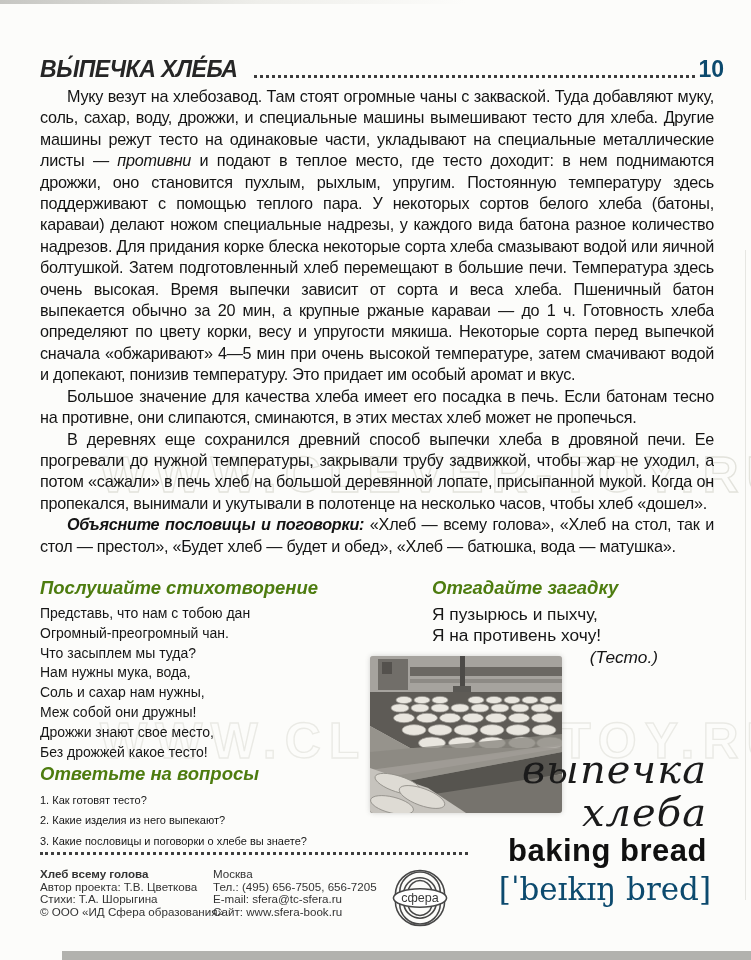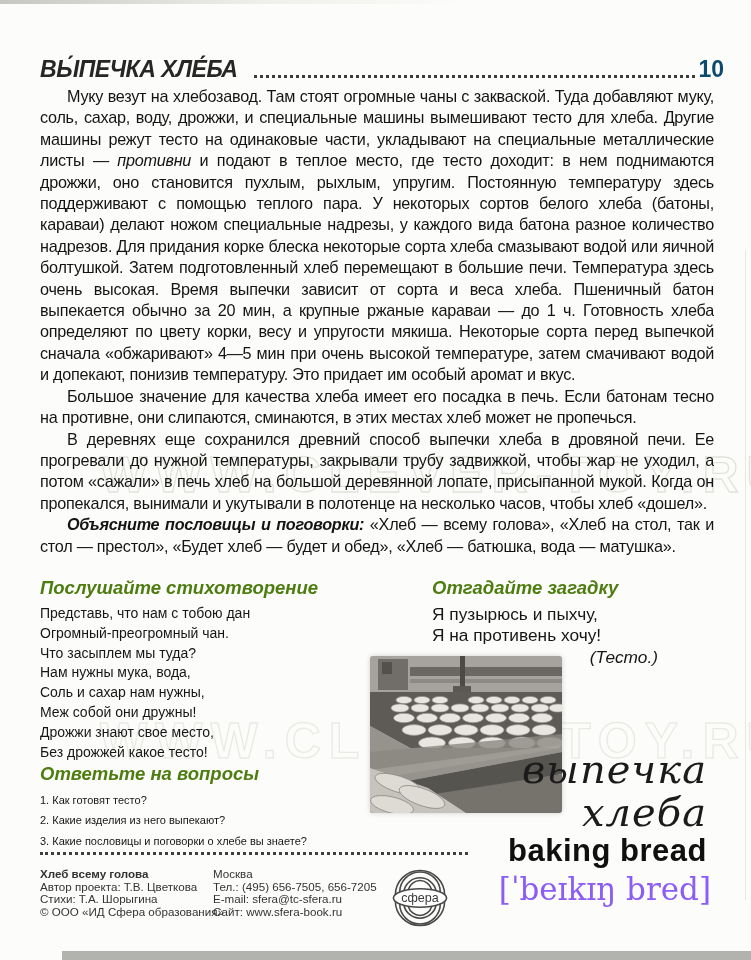--- a/index.html
+++ b/index.html
@@ -64,21 +64,21 @@
   .logo-wrap { width:58px; height:58px; margin-top:1px; }
 
   
   .ru-cursive { position:absolute; right:44px; font-family:"DejaVu Serif", serif;
     font-style:italic; font-size:40px; color:#1b1b1b; letter-spacing:1px; line-height:1; }
   .ru-cursive.l1 { top:749px; }
   .ru-cursive.l2 { top:792px; }
   .english { position:absolute; right:44px; top:835px; font-weight:700; font-size:31px;
     letter-spacing:.5px; color:#101010; line-height:1; }
   .phonetic { position:absolute; right:40px; top:874px; font-family:"DejaVu Serif", serif;
-    font-size:31px; color:#8b5cf6; line-height:1; }
+    font-size:31px; color:#0c4a6e; line-height:1; }
 </style>
 </head>
 <body>
 
 <div class="page">
   <div class="edge-top"></div>
 
   <div class="wm wm1">www.clever-toy.ru</div>
   <div class="wm wm2">www.clever-toy.ru</div>
 

